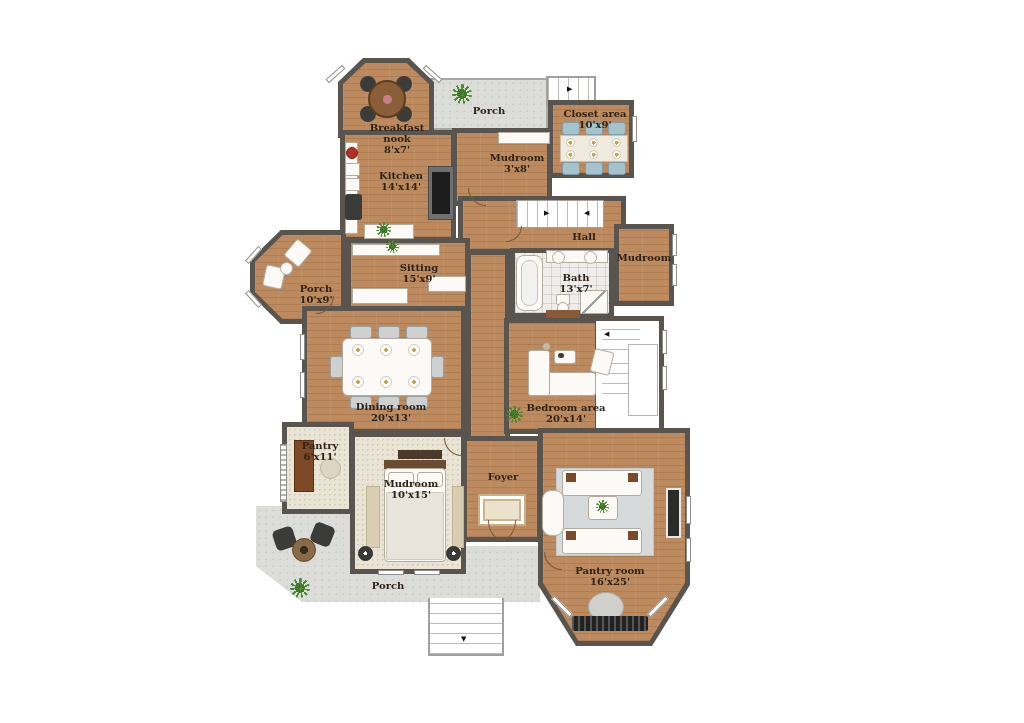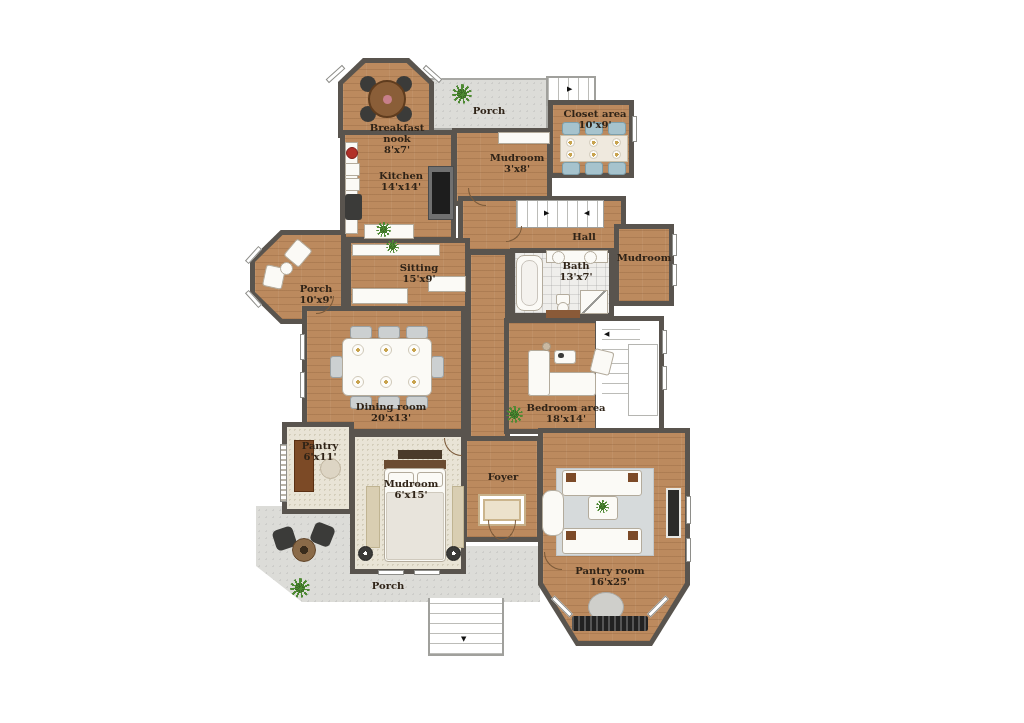--- a/index.html
+++ b/index.html
@@ -245,39 +245,39 @@
       <span>Mudroom</span>
     </div>
   <div class="label" style="left:379px;top:262px;width:80px">
       <span>Sitting</span>
       <span class="dims">15'x9'</span>
     </div>
   <div class="label" style="left:276px;top:283px;width:80px">
       <span>Porch</span>
       <span class="dims">10'x9'</span>
     </div>
-  <div class="label" style="left:536px;top:260px;width:80px">
+  <div class="label" style="left:536px;top:272px;width:80px">
       <span>Bath</span>
       <span class="dims">13'x7'</span>
     </div>
   <div class="label" style="left:351px;top:401px;width:80px">
       <span>Dining room</span>
       <span class="dims">20'x13'</span>
     </div>
   <div class="label" style="left:526px;top:402px;width:80px">
       <span>Bedroom area</span>
-      <span class="dims">18'x14'</span>
+      <span class="dims">20'x14'</span>
     </div>
   <div class="label" style="left:280px;top:440px;width:80px">
       <span>Pantry</span>
       <span class="dims">6'x11'</span>
     </div>
   <div class="label" style="left:371px;top:478px;width:80px">
       <span>Mudroom</span>
-      <span class="dims">6'x15'</span>
+      <span class="dims">10'x15'</span>
     </div>
   <div class="label" style="left:463px;top:471px;width:80px">
       <span>Foyer</span>
     </div>
   <div class="label" style="left:570px;top:565px;width:80px">
       <span>Pantry room</span>
       <span class="dims">16'x25'</span>
     </div>
   <div class="label" style="left:348px;top:580px;width:80px">
       <span>Porch</span>

